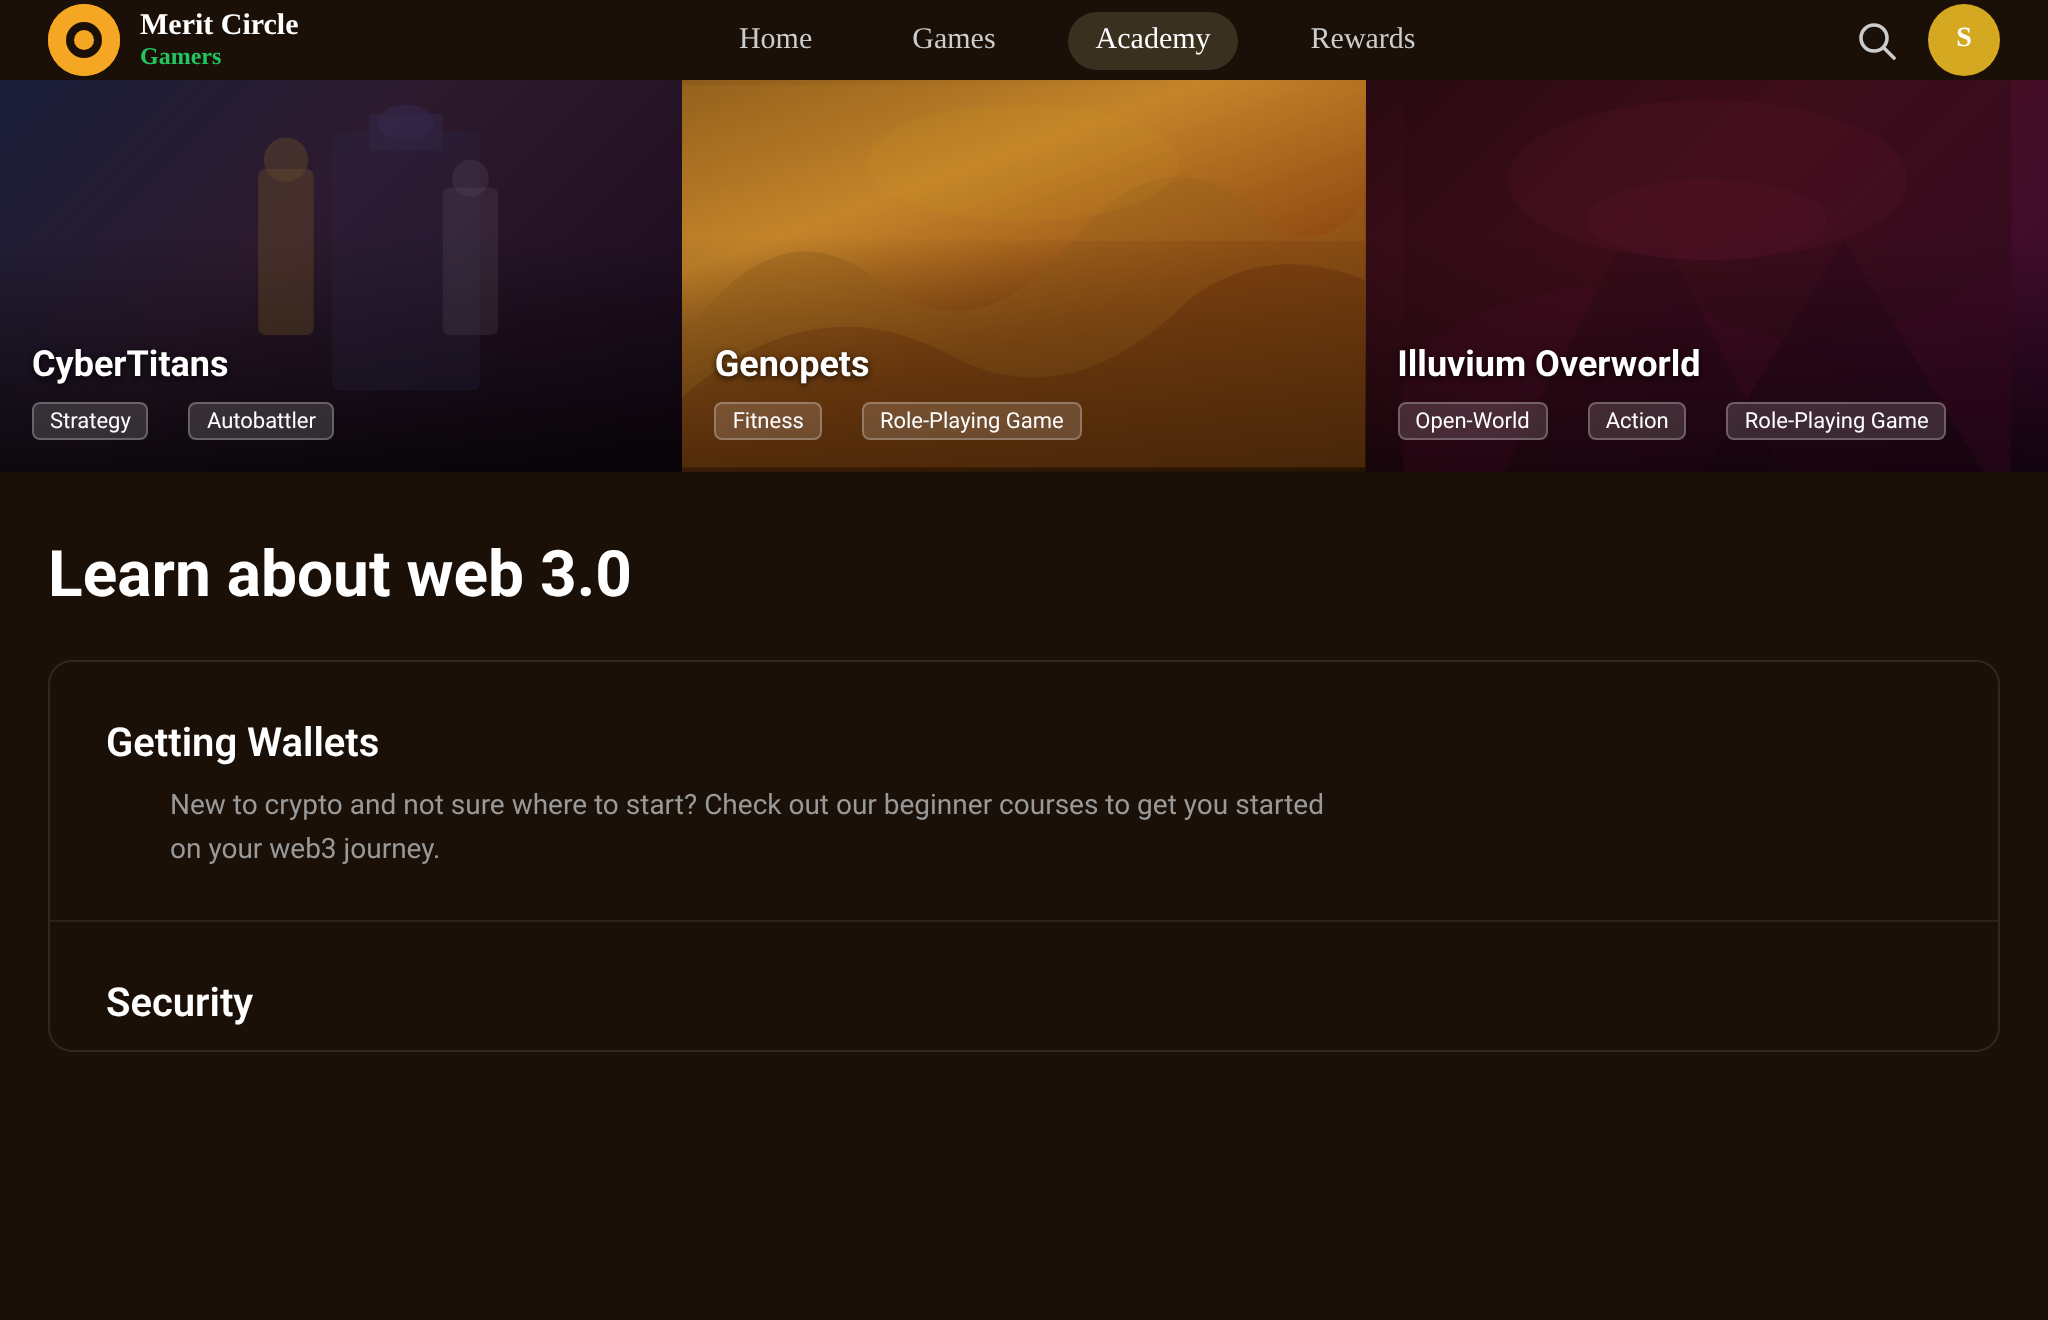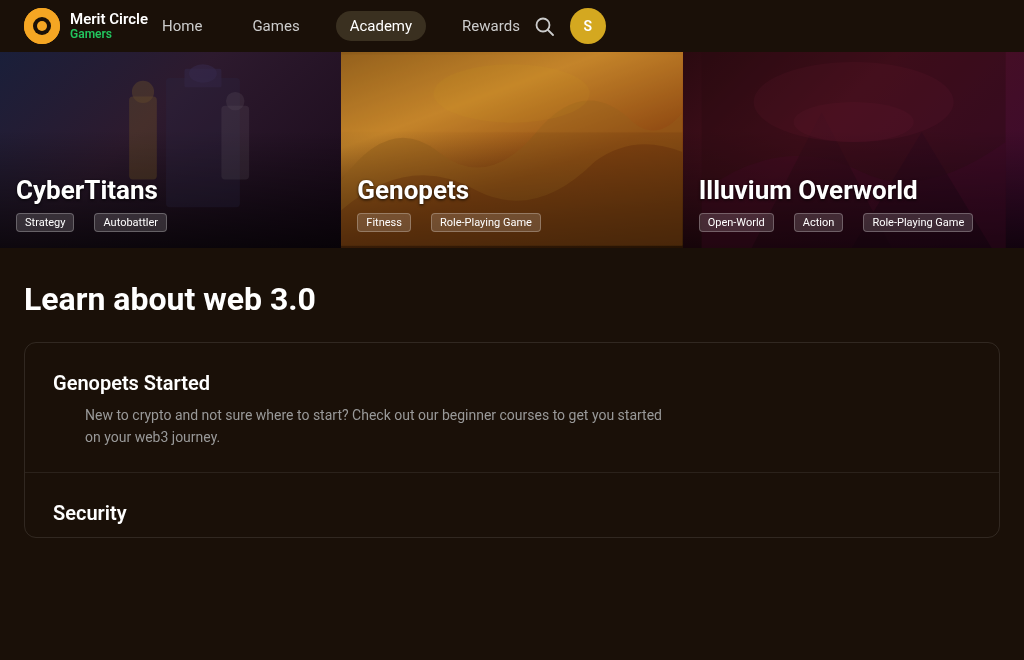--- a/index.html
+++ b/index.html
@@ -9,26 +9,27 @@
       font-family: -apple-system, BlinkMacSystemFont, 'Segoe UI', Roboto, sans-serif;
       width: 1024px;
       height: 660px;
       overflow: hidden;
     }
 
     
     header {
       display: flex;
       align-items: center;
-      justify-content: flex-start;
+      justify-content: space-between;
       padding: 0 24px;
-      height: 52px;
+      height: 40px;
       background: #1a1008;
       position: relative;
       z-index: 10;
+      font-family: Liberation Serif, serif;
     }
     .logo-area {
       display: flex;
       align-items: center;
       gap: 10px;
     }
     .logo-icon {
       width: 36px;
       height: 36px;
       border-radius: 50%;
@@ -147,21 +148,21 @@
       top: 0; left: 0; right: 0; bottom: 0;
       background: linear-gradient(to top, rgba(0,0,0,0.7) 0%, transparent 60%);
     }
 
     .card-content {
       position: absolute;
       bottom: 0; left: 0; right: 0;
       padding: 16px;
     }
     .card-title {
-      font-size: 26px;
+      font-size: 18px;
       font-weight: 700;
       color: #ffffff;
       margin-bottom: 8px;
       text-shadow: 0 1px 3px rgba(0,0,0,0.8);
     }
     .card-tags {
       display: flex;
       gap: 20px;
       flex-wrap: wrap;
     }
@@ -324,21 +325,21 @@
   </div>
 
 </div>
 
 <div class="main-content">
   <h2 class="section-title">Learn about web 3.0</h2>
 
   <div class="learn-cards">
 
     <div class="learn-card">
-      <div class="learn-card-title">Genopets Started</div>
+      <div class="learn-card-title">Getting Wallets</div>
       <div class="learn-card-desc">New to crypto and not sure where to start? Check out our beginner courses to get you started on your web3 journey.</div>
     </div>
 
 
     <div class="learn-card learn-card-security">
       <div class="learn-card-title">Security</div>
     </div>
 
   </div>
 </div>

